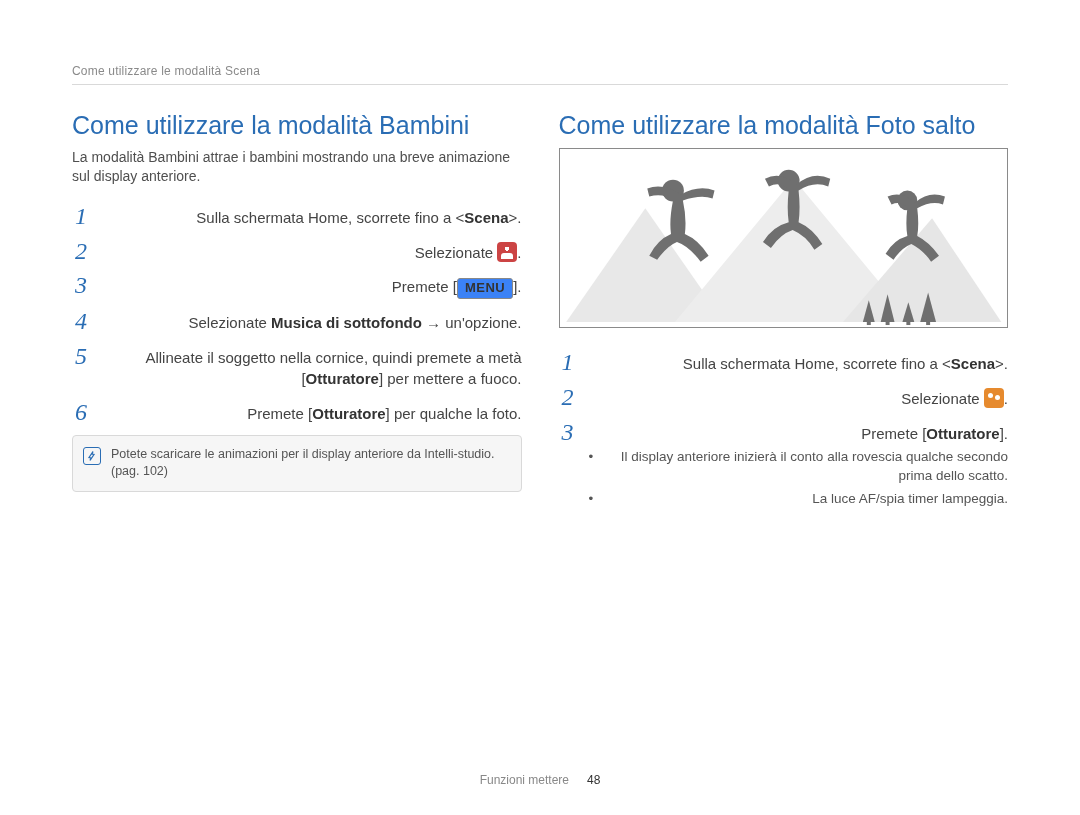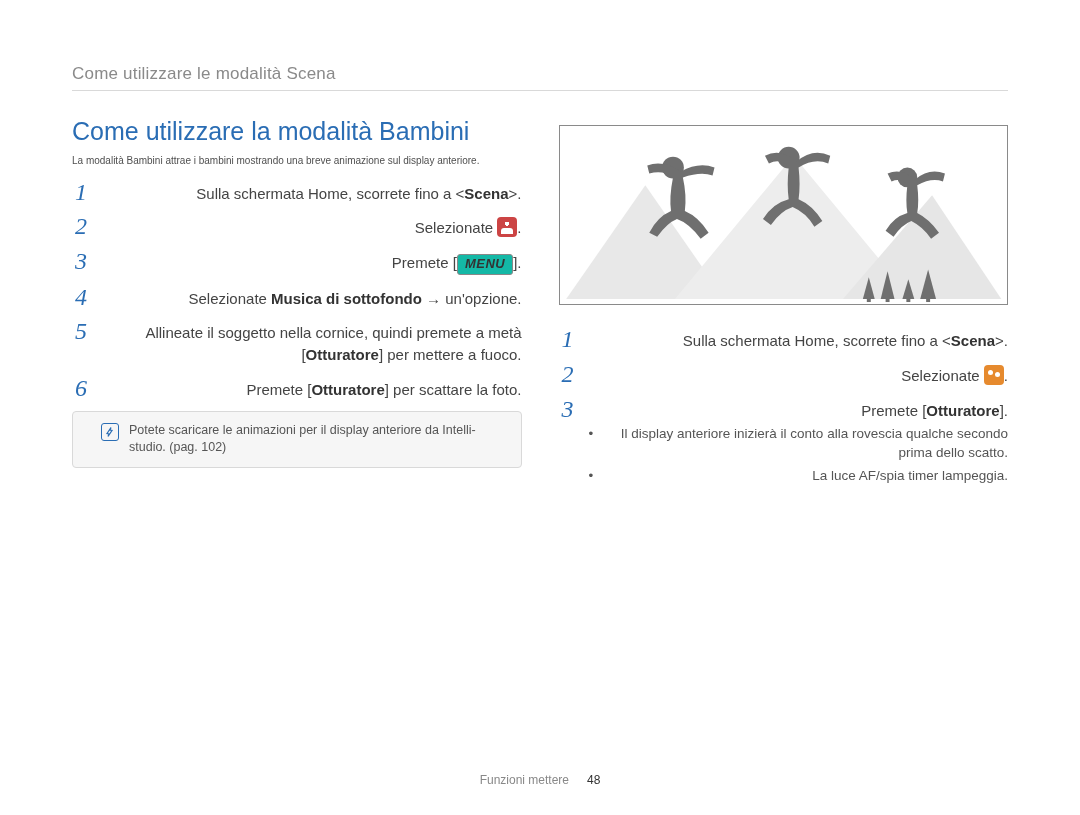--- a/index.html
+++ b/index.html
@@ -5,44 +5,44 @@
   * { box-sizing: border-box; margin: 0; padding: 0; }
   html, body { width: 1080px; height: 815px; background: #fff; }
   body { font-family: Arial, Helvetica, sans-serif; color: #4a4a4a; }
   .page {
     width: 1080px;
     height: 815px;
     padding: 64px 72px 40px 72px;
     position: relative;
   }
   .breadcrumb {
-    font-size: 17px;
+    font-size: 12px;
     font-weight: 300;
     color: #8a8a8a;
     letter-spacing: 0.2px;
     border-bottom: 1px solid #d9d9d9;
     padding-bottom: 6px;
     margin-bottom: 26px;
   }
   .columns {
     display: flex;
     gap: 37px;
   }
   .col { flex: 1; min-width: 0; }
   h2.section {
     color: #2a6db4;
     font-weight: 400;
     font-size: 25px;
     margin-bottom: 8px;
   }
   p.intro {
-    font-size: 10px;
+    font-size: 14px;
     line-height: 1.35;
     color: #4f4f4f;
-    margin-bottom: 12px;
+    margin-bottom: 18px;
   }
   ol.steps { list-style: none; }
   ol.steps > li {
     display: flex;
     gap: 10px;
     margin-bottom: 10px;
     font-size: 15px;
     line-height: 1.45;
     color: #444;
   }
@@ -80,23 +80,22 @@
     display: inline-block;
     border: 1px solid #888;
     border-radius: 3px;
     padding: 1px 7px 2px 7px;
     font-family: Arial, sans-serif;
     font-size: 13px;
     font-weight: 700;
     letter-spacing: 0.5px;
     color: #333;
     line-height: 1.2;
-    background: #14b8a6;
+    background: #3b82f6;
     vertical-align: baseline;
-    font-style: italic;
   }
   .icon-box {
     display: inline-block;
     width: 20px;
     height: 20px;
     border-radius: 4px;
     vertical-align: -4px;
     position: relative;
     overflow: hidden;
   }
@@ -131,21 +130,21 @@
     right:4px; top:7px;
     width:5px; height:5px;
     background:#fff;
     border-radius:50%;
   }
   .note-box {
     margin-top: 8px;
     border: 1px solid #d9d9d9;
     border-radius: 4px;
     background: #f6f6f6;
-    padding: 10px 28px;
+    padding: 10px 10px;
     display: flex;
     gap: 10px;
     align-items: flex-start;
   }
   .note-icon {
     width: 18px; height: 18px;
     border: 1.5px solid #2a6db4;
     border-radius: 3px;
     display: flex;
     align-items: center;
@@ -218,36 +217,37 @@
         </li>
         <li>
           <span class="num">5</span>
           <div class="step-body">
             <span>Allineate il soggetto nella cornice, quindi premete a metà [</span><span class="bold">Otturatore</span><span>] per mettere a fuoco.</span>
           </div>
         </li>
         <li>
           <span class="num">6</span>
           <div class="step-body">
-            <span>Premete [</span><span class="bold">Otturatore</span><span>] per scattare la foto.</span>
+            <span>Premete [</span><span class="bold">Otturatore</span><span>] per qualche la foto.</span>
           </div>
         </li>
       </ol>
 
       <div class="note-box">
         <span class="note-icon">
           <svg viewBox="0 0 24 24">
               <path fill="none" stroke="#2a6db4" stroke-width="2.5" d="M14 3l-8 12 4 1-2 5 8-12-4-1z"></path>
             </svg>
         </span>
         <span class="note-text">Potete scaricare le animazioni per il display anteriore da Intelli-studio. (pag. 102)</span>
       </div>
     </div>
 
     <div class="col">
+      <h2 class="section">Come utilizzare la modalità Foto salto</h2>
 
       <div class="illus">
         <svg viewBox="0 0 440 180" preserveAspectRatio="xMidYMid meet">
 
           <path d="M0,175 L80,60 L160,175 Z" fill="#e8e8e8"></path>
           <path d="M110,175 L230,30 L350,175 Z" fill="#ededed"></path>
           <path d="M280,175 L370,70 L440,175 Z" fill="#e6e6e6"></path>
 
           <g fill="#6f6f6f">
             <path d="M300,175 l6,-22 l6,22 z"></path>

